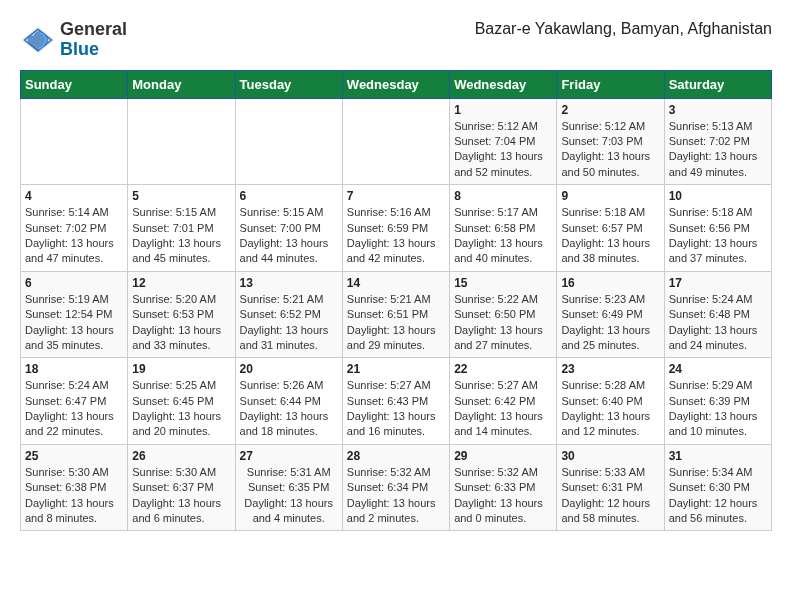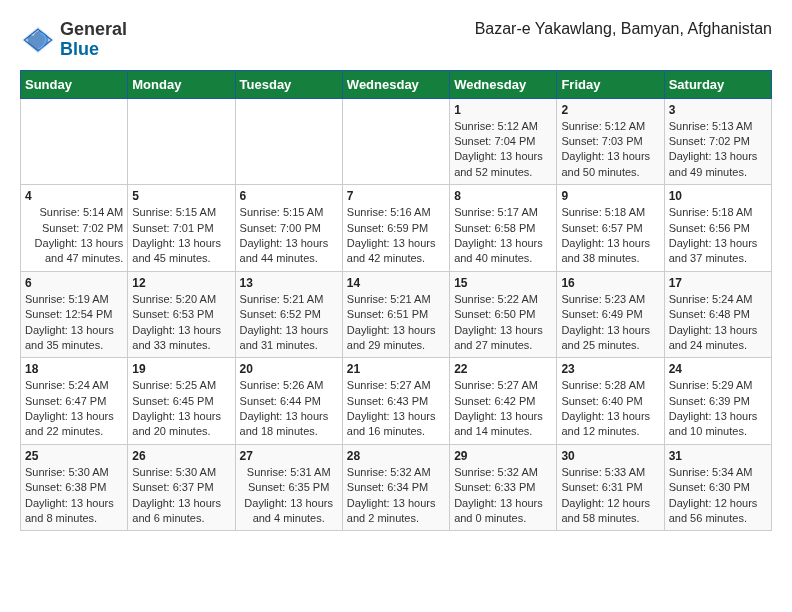--- a/index.html
+++ b/index.html
@@ -143,21 +143,21 @@
           <div class="cell-day">3</div>
           <div class="cell-info" style="white-space: pre-line;">Sunrise: 5:13 AM
 Sunset: 7:02 PM
 Daylight: 13 hours
 and 49 minutes.</div>
         </td>
       </tr>
       <tr>
         <td>
           <div class="cell-day">4</div>
-          <div class="cell-info" style="white-space: pre-line; text-align: right;">Sunrise: 5:14 AM
+          <div class="cell-info" style="white-space: pre-line;">Sunrise: 5:14 AM
 Sunset: 7:02 PM
 Daylight: 13 hours
 and 47 minutes.</div>
         </td>
         <td>
           <div class="cell-day">5</div>
           <div class="cell-info" style="white-space: pre-line;">Sunrise: 5:15 AM
 Sunset: 7:01 PM
 Daylight: 13 hours
 and 45 minutes.</div>

